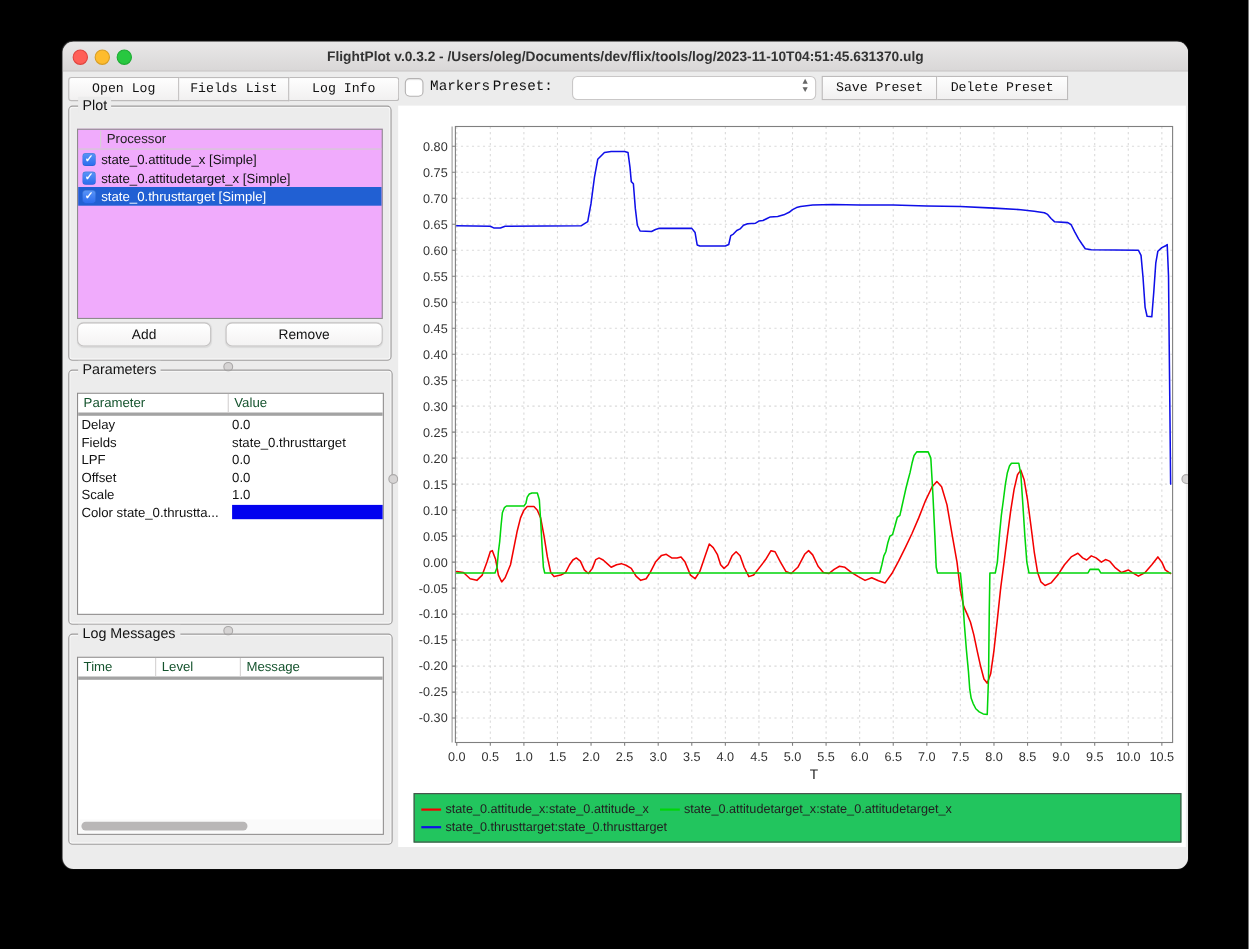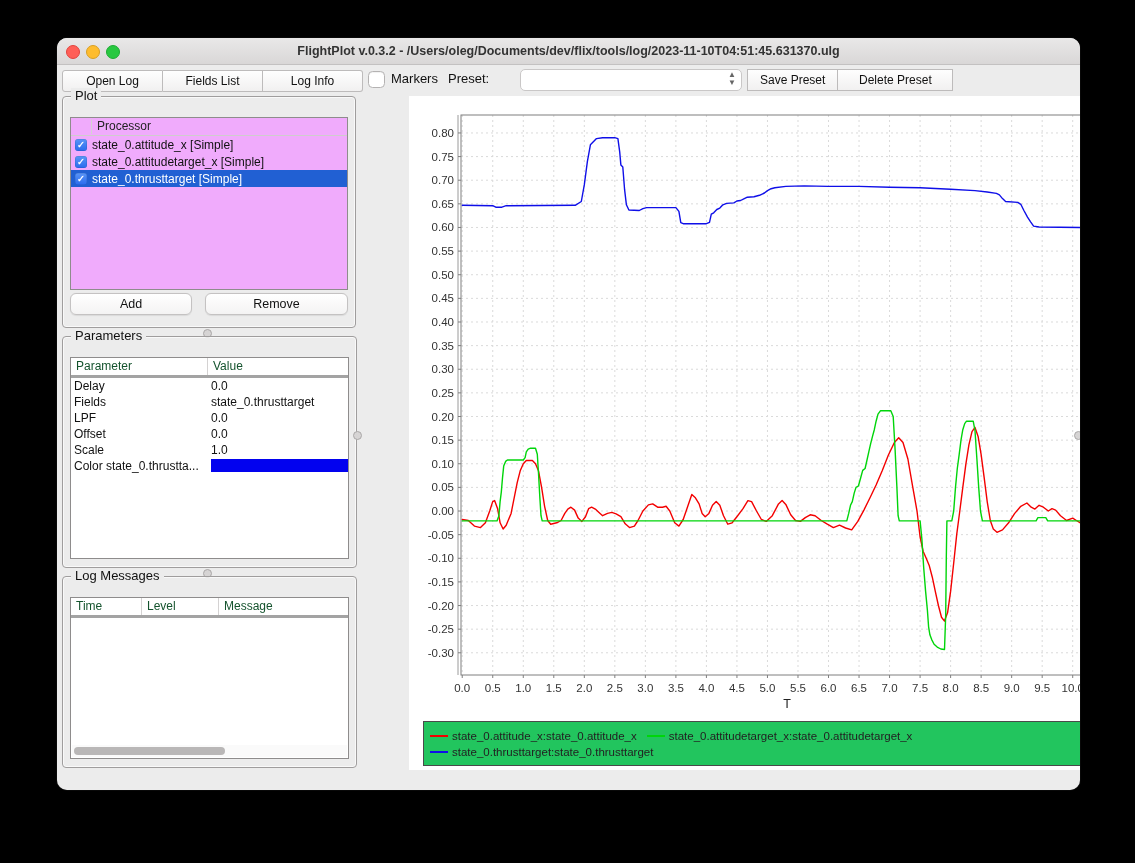--- a/index.html
+++ b/index.html
@@ -10,21 +10,21 @@
   
   .titlebar{position:absolute;left:0;top:0;right:0;height:26px;
             background:linear-gradient(#e9e8e8,#d9d7d7);border-bottom:1px solid #c3c1c1;}
   .tl{position:absolute;top:7px;width:12px;height:12px;border-radius:50%;}
   .tl.red{left:9px;background:#ff5f57;border:.5px solid #e0443e;}
   .tl.yellow{left:29px;background:#febc2e;border:.5px solid #d89e24;}
   .tl.green{left:49px;background:#28c840;border:.5px solid #1eab33;}
   .title{position:absolute;left:80px;right:80px;top:0;height:26px;line-height:26px;text-align:center;
          font-size:12.5px;font-weight:bold;color:#333;white-space:nowrap;overflow:hidden;}
   
-  .toolbar{position:absolute;left:0;top:27px;right:0;height:32px;}
+  .toolbar{position:absolute;left:0;top:27px;right:0;height:32px;font-family:Liberation Mono, monospace;}
   .seggrp{position:absolute;left:5px;top:5px;display:flex;}
   .seg-btn{width:99px;height:20px;line-height:20px;text-align:center;font-size:12px;color:#111;
            background:linear-gradient(#fefefe,#f1f0f0);border:1px solid #bdbbbb;border-left:none;cursor:default;}
   .seg-btn:first-child{border-left:1px solid #bdbbbb;border-radius:3px 0 0 3px;}
   .seg-btn:last-child{border-radius:0 3px 3px 0;}
   .chk{position:absolute;left:311px;top:6px;width:15px;height:15px;border-radius:4.5px;background:#fff;
        border:1px solid #b4b2b2;box-shadow:inset 0 1px 1px rgba(0,0,0,.06);}
   .chk-label{position:absolute;left:334px;top:6px;font-size:13px;color:#111;}
   .preset-label{position:absolute;left:391px;top:6px;font-size:13px;color:#111;}
   .combo{position:absolute;left:463px;top:4px;width:220px;height:20px;background:#fff;border:1px solid #c9c7c7;
@@ -57,21 +57,21 @@
   .t-header{height:17px;border-bottom:3px solid #a3a3a3;position:relative;font-size:12px;color:#14532d;display:flex;}
   .t-header .cell{padding-left:5px;line-height:17px;position:relative;box-sizing:border-box;}
   .t-header .cell + .cell{border-left:1px solid #d4d2d2;}
   .param-row{height:16px;display:flex;font-size:12px;color:#111;}
   .param-row .cell{padding-left:3px;line-height:16px;box-sizing:border-box;overflow:hidden;white-space:nowrap;}
   .swatch{height:13px;margin:1px 1px 0 0;width:100%;}
   .hscroll{position:absolute;left:1px;right:1px;bottom:1px;height:12px;background:#fafafa;}
   .hscroll .thumb{position:absolute;left:2px;top:2px;width:55%;height:8px;border-radius:4px;background:#b9b7b7;}
   .split-dot{position:absolute;width:7px;height:7px;border-radius:50%;background:#d6d4d4;border:1px solid #aaa8a8;}
   
-  .chart-panel{position:absolute;left:305px;top:58px;width:716px;height:674px;background:#fff;margin-left:47px;}
+  .chart-panel{position:absolute;left:305px;top:58px;width:716px;height:674px;background:#fff;}
   .legend-box{position:absolute;left:14px;top:625px;width:698px;height:45px;border:1px solid #4a4a4a;
               background:#22c55e;box-sizing:border-box;display:flex;flex-wrap:wrap;align-content:flex-start;
               padding:6px 0 0 6px;}
   .legend-item{display:flex;align-items:center;height:16px;margin-right:10px;font-size:11.5px;color:#222;}
   .legend-item .lswatch{width:18px;height:2px;margin-right:4px;flex:0 0 auto;}
   svg text{font-family:"Liberation Sans",sans-serif;}
 </style>
 </head>
 <body>
 

